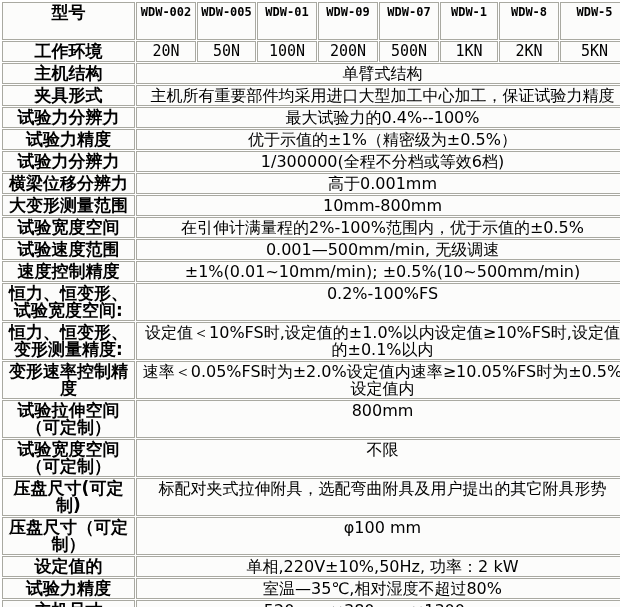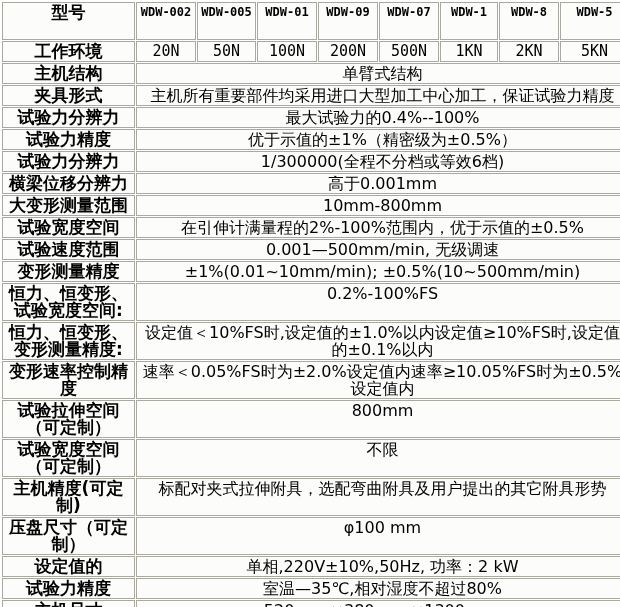--- a/index.html
+++ b/index.html
@@ -121,21 +121,21 @@
       </tr>
       <tr>
         <td class="label">试验宽度空间</td>
         <td class="value" colspan="8">在引伸计满量程的2%-100%范围内，优于示值的±0.5%</td>
       </tr>
       <tr>
         <td class="label">试验速度范围</td>
         <td class="value" colspan="8">0.001—500mm/min, 无级调速</td>
       </tr>
       <tr>
-        <td class="label">变形测量精度</td>
+        <td class="label">速度控制精度</td>
         <td class="value" colspan="8">±1%(0.01~10mm/min); ±0.5%(10~500mm/min)</td>
       </tr>
       <tr>
         <td class="label">恒力、恒变形、试验宽度空间:</td>
         <td class="value" colspan="8">0.2%-100%FS</td>
       </tr>
       <tr>
         <td class="label">恒力、恒变形、变形测量精度:</td>
         <td class="value" colspan="8">设定值＜10%FS时,设定值的±1.0%以内设定值≥10%FS时,设定值的±0.1%以内</td>
       </tr>
@@ -145,21 +145,21 @@
       </tr>
       <tr>
         <td class="label">试验拉伸空间（可定制）</td>
         <td class="value" colspan="8">800mm</td>
       </tr>
       <tr>
         <td class="label">试验宽度空间（可定制）</td>
         <td class="value" colspan="8">不限</td>
       </tr>
       <tr>
-        <td class="label">主机精度(可定制)</td>
+        <td class="label">压盘尺寸(可定制)</td>
         <td class="value" colspan="8">标配对夹式拉伸附具，选配弯曲附具及用户提出的其它附具形势</td>
       </tr>
       <tr>
         <td class="label">压盘尺寸（可定制）</td>
         <td class="value" colspan="8">φ100 mm</td>
       </tr>
       <tr>
         <td class="label">设定值的</td>
         <td class="value" colspan="8">单相,220V±10%,50Hz, 功率：2 kW</td>
       </tr>

